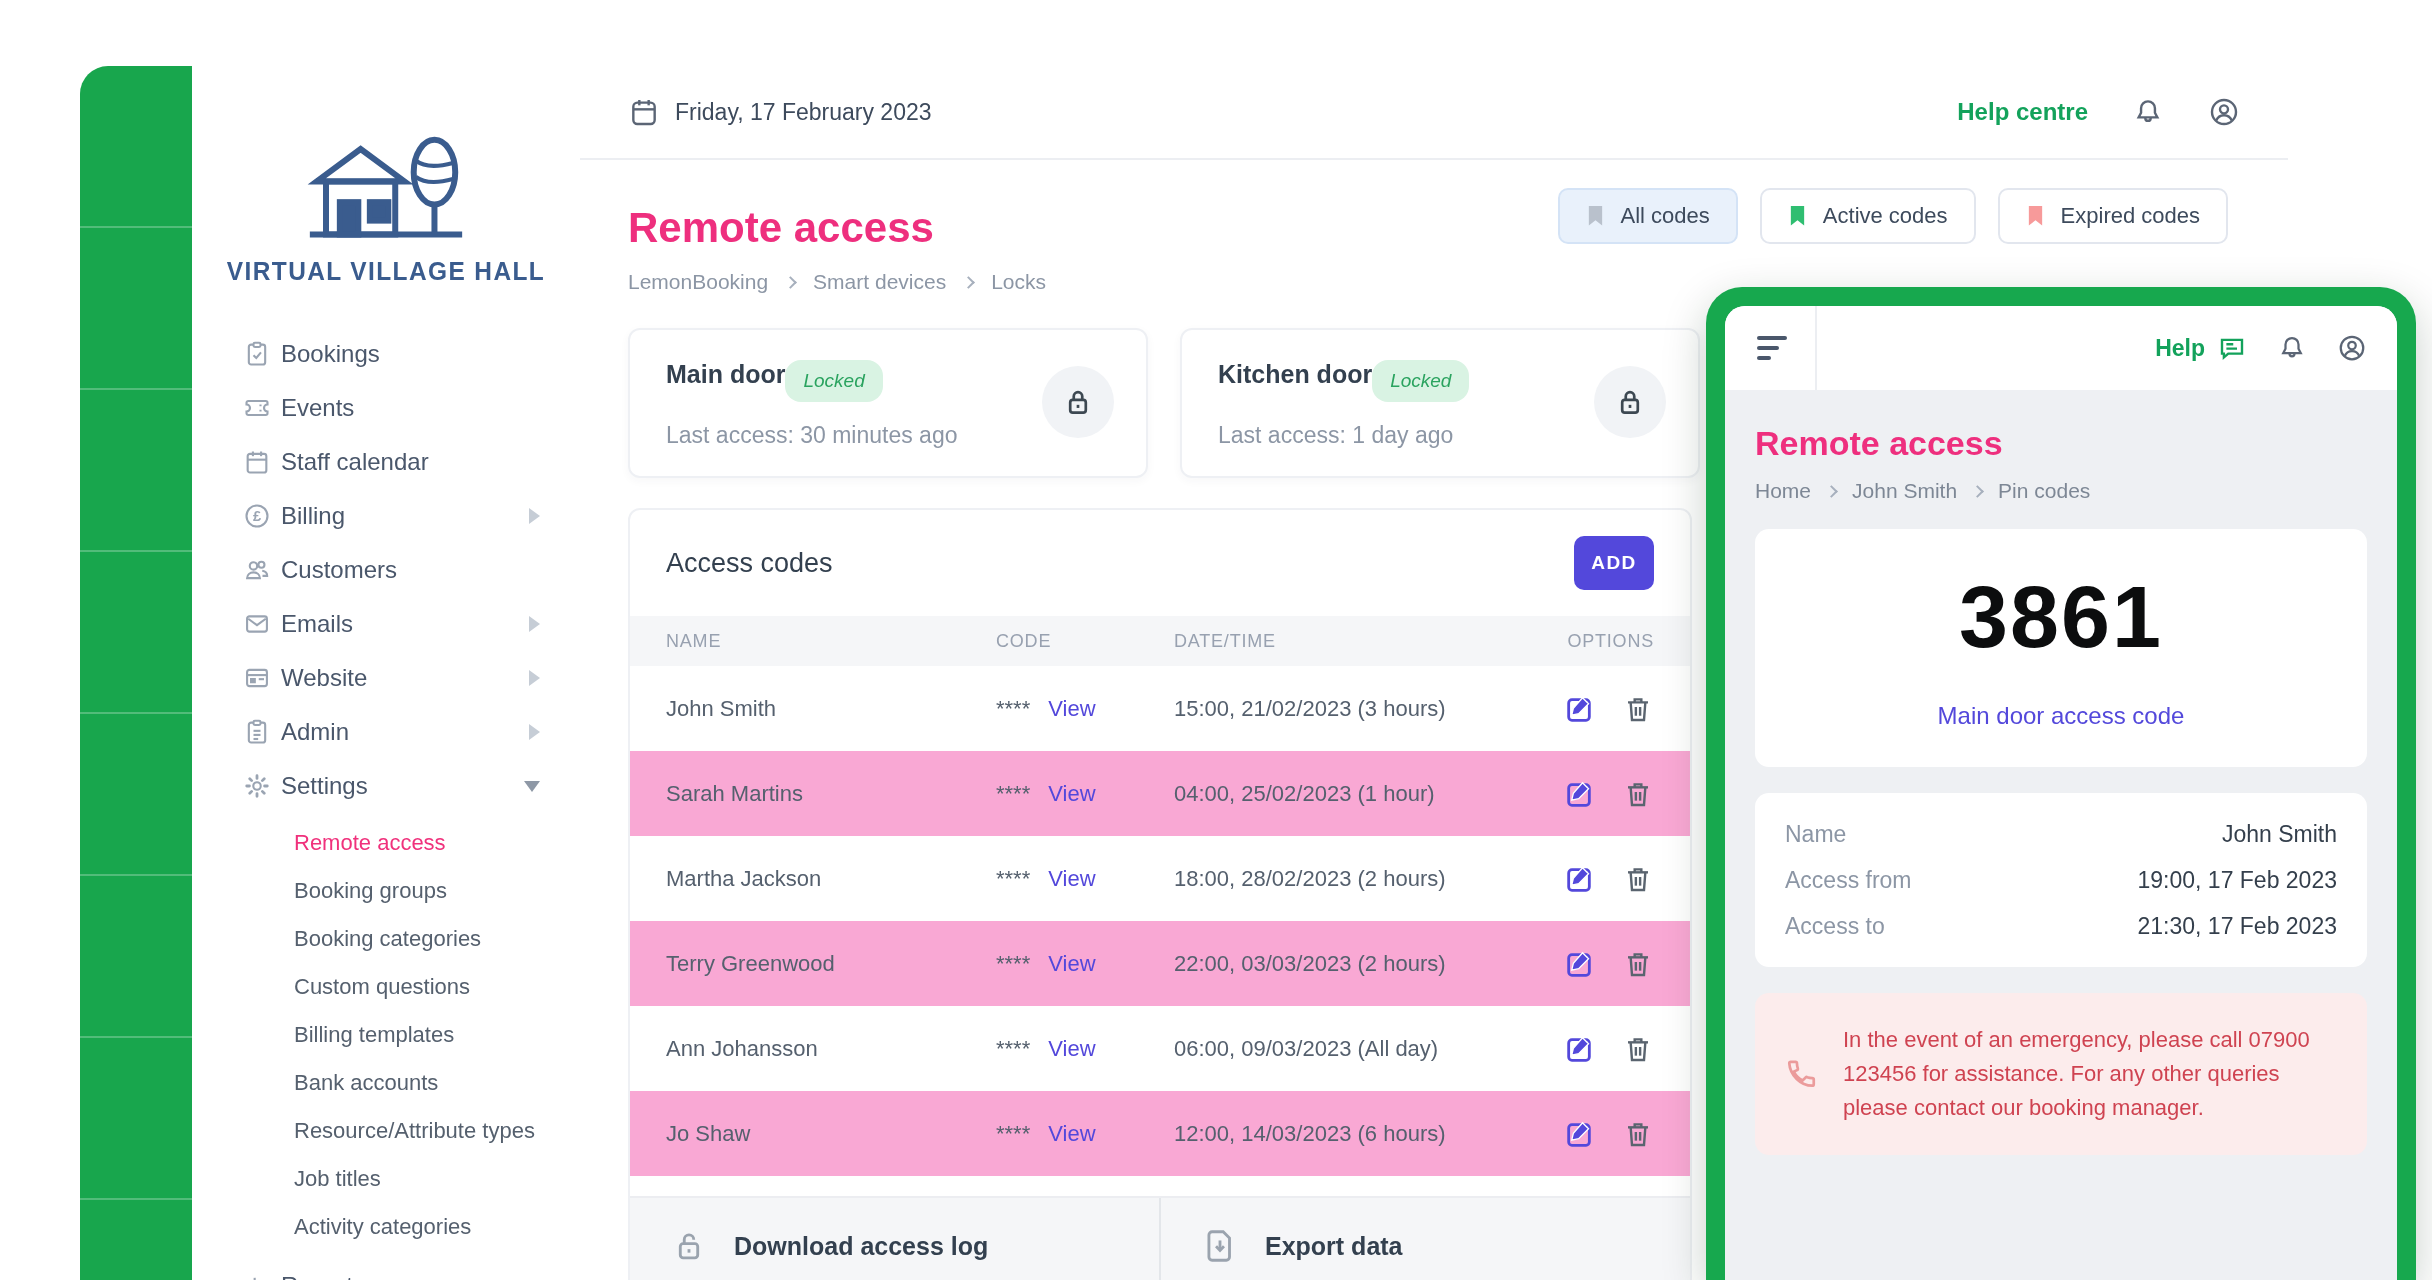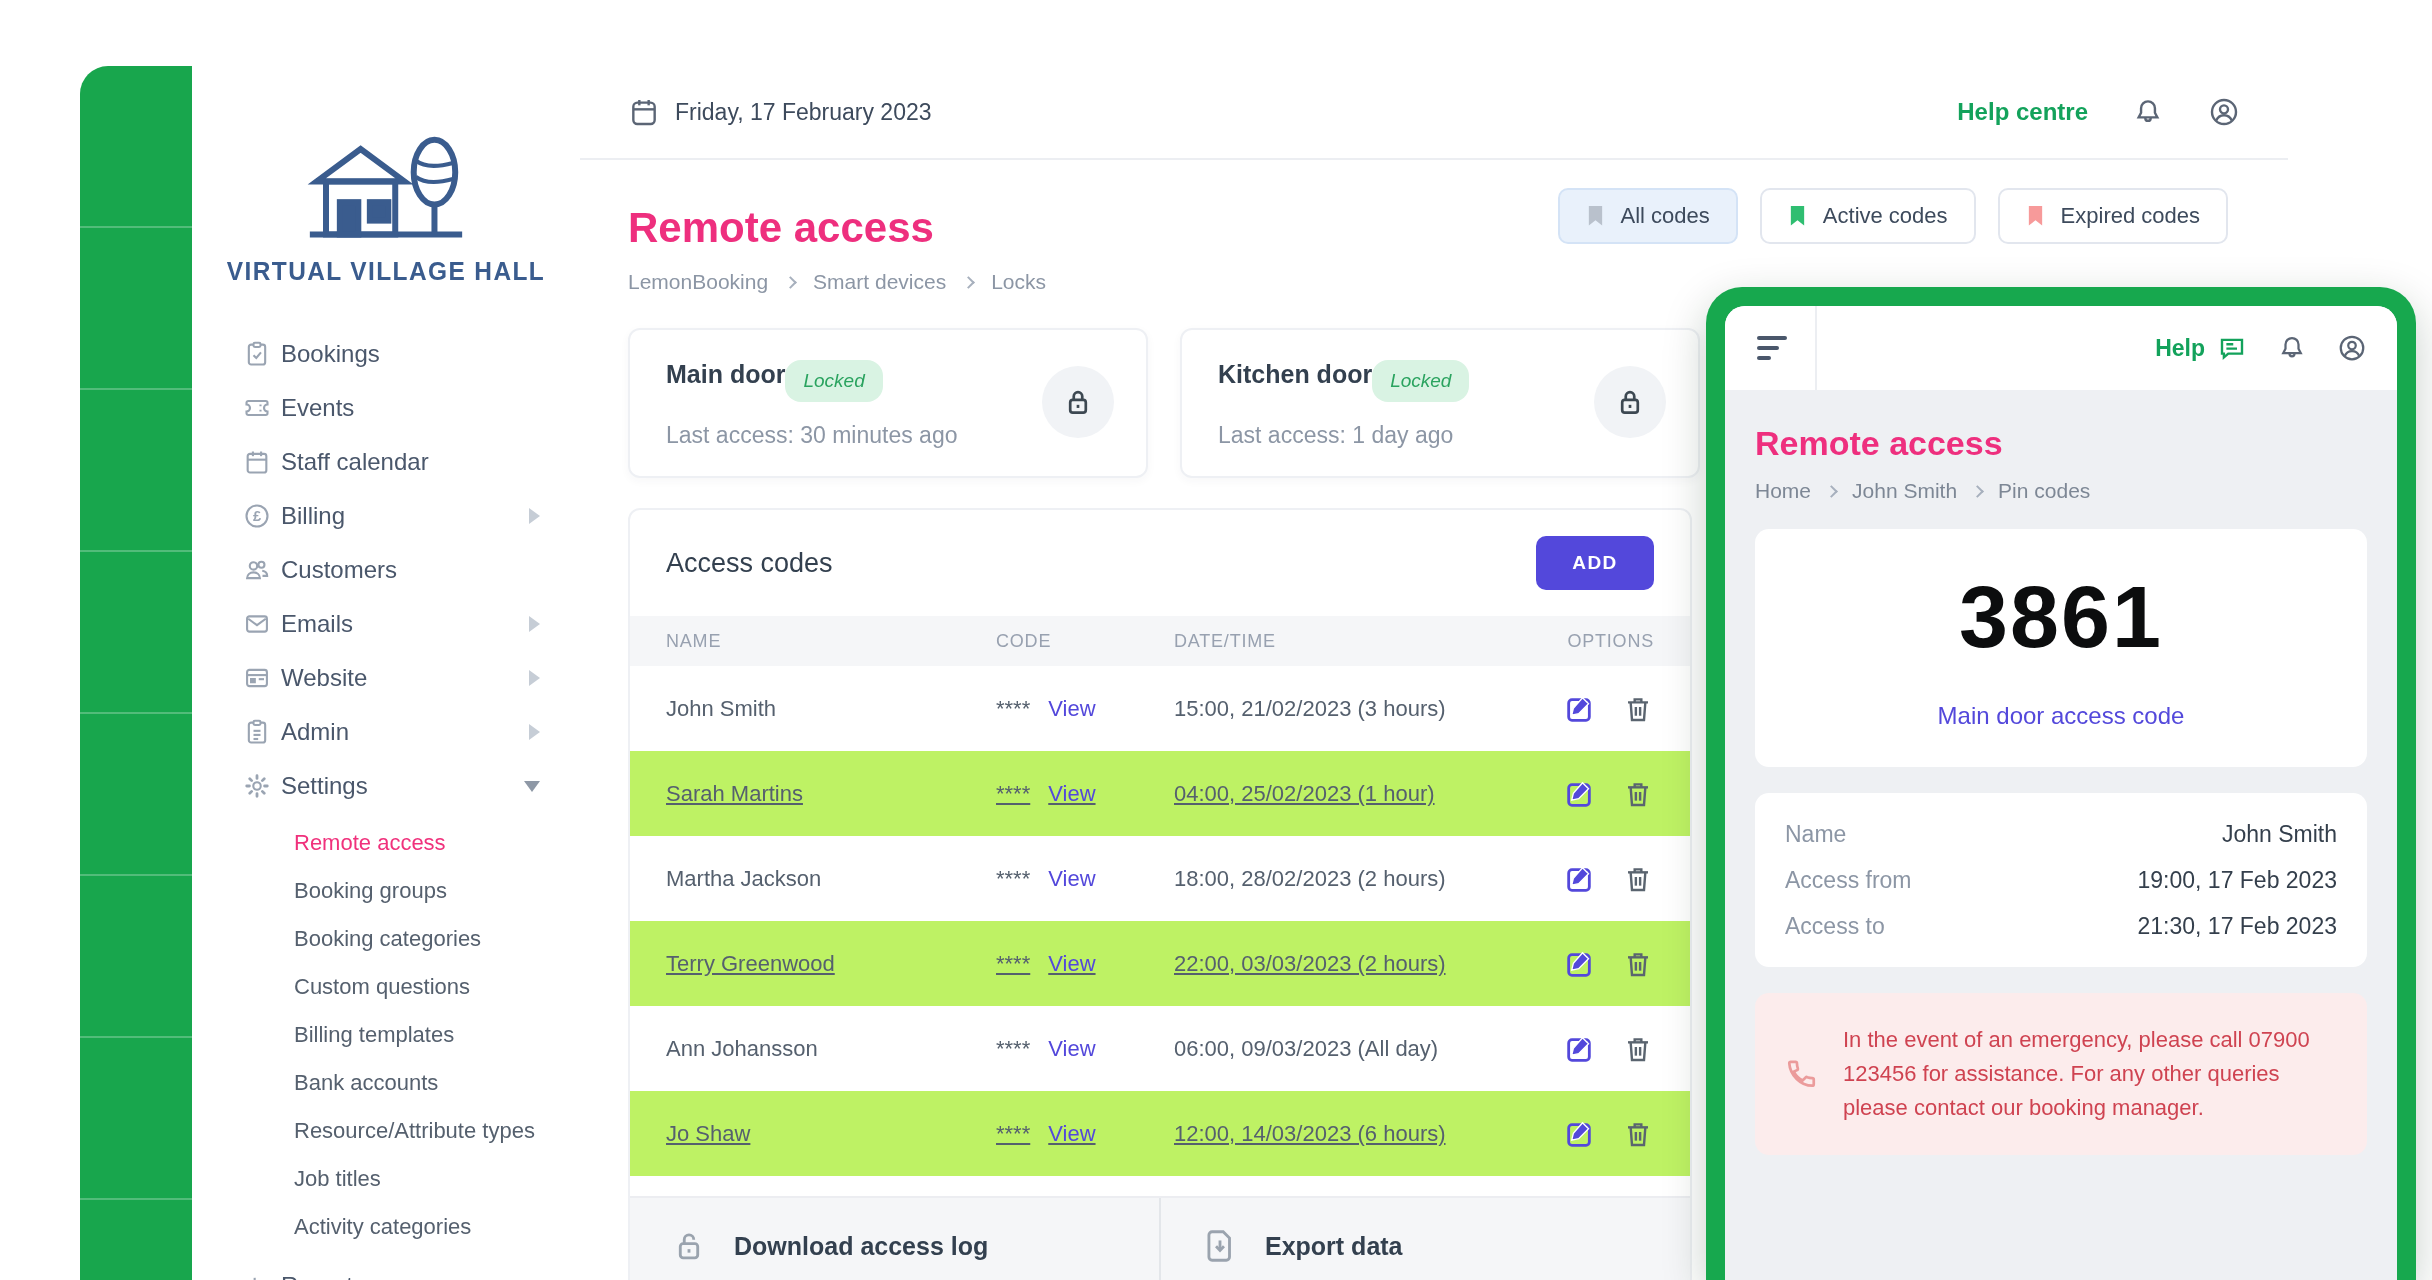--- a/index.html
+++ b/index.html
@@ -59,27 +59,27 @@
   .lc-name { font-size:25px; font-weight:bold; color:#33404f; }
   .lc-badge { background:#d9f3e3; color:#2aa35f; font-size:19px; padding:10px 18px; border-radius:16px;font-style:italic; }
   .lc-last { margin-top:20px; font-size:23px; color:#8c96a5; }
   .lc-lock { position:absolute; right:32px; top:36px; width:72px; height:72px; border-radius:50%;
     background:#f1f3f6; display:flex; align-items:center; justify-content:center; color:#3d4852; }
 
   .codes-card { margin-top:30px; width:1064px; height:788px; background:#fff; border:2px solid #eef0f4;
     border-radius:12px; overflow:hidden; position:relative; }
   .codes-head { height:106px; display:flex; align-items:center; padding:0 36px; }
   .codes-title { font-size:27px; color:#33404f; }
-  .add-btn { margin-left:auto; width:118px; height:54px; background:#5348db; color:#fff; border:none;
+  .add-btn { margin-left:auto; width:80px; height:54px; background:#5348db; color:#fff; border:none;
     border-radius:10px; font-size:19px; font-weight:bold; letter-spacing:1.5px; cursor:pointer; font-family:inherit; }
   .tbl-head, .tbl-row { display:grid; grid-template-columns:330px 178px 1fr 150px; align-items:center; padding:0 36px; }
   .tbl-head { height:50px; background:#f5f6f8; color:#98a1b0; font-size:18px; letter-spacing:.8px; }
   .th-options { text-align:right; }
   .tbl-row { height:85px; font-size:22px; color:#55606e; }
-  .tbl-row.alt { background:#bef264;text-decoration:underline; }
+  .tbl-row.alt { background:#f9a8d4; }
   .code-cell { display:flex; align-items:center; gap:18px; }
   .view-link { color:#5348db; cursor:pointer; }
   .opt-cell { display:flex; justify-content:flex-end; gap:26px; }
   .opt-icon { width:32px; height:32px; cursor:pointer; }
   .edit-ic { color:#5348db; } .trash-ic { color:#5a646f; }
   .codes-footer { position:absolute; left:0; right:0; bottom:0; top:686px; background:#f5f6f8;
     display:flex; border-top:2px solid #ecedf1; }
   .foot-cell { flex:1; display:flex; align-items:center; gap:26px; padding-left:40px;
     font-size:25px; font-weight:bold; color:#33404f; cursor:pointer; }
   .foot-cell + .foot-cell { border-left:2px solid #e3e6ea; }

